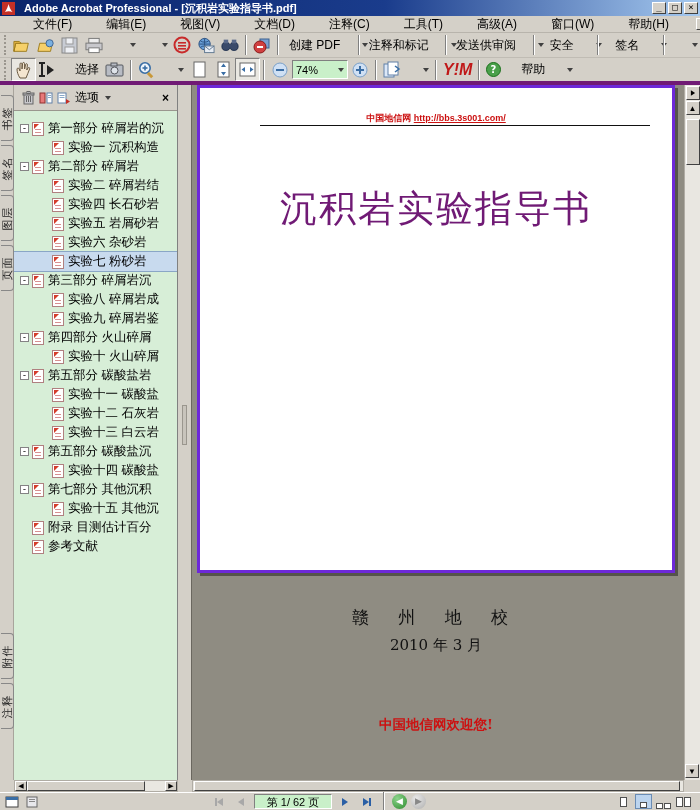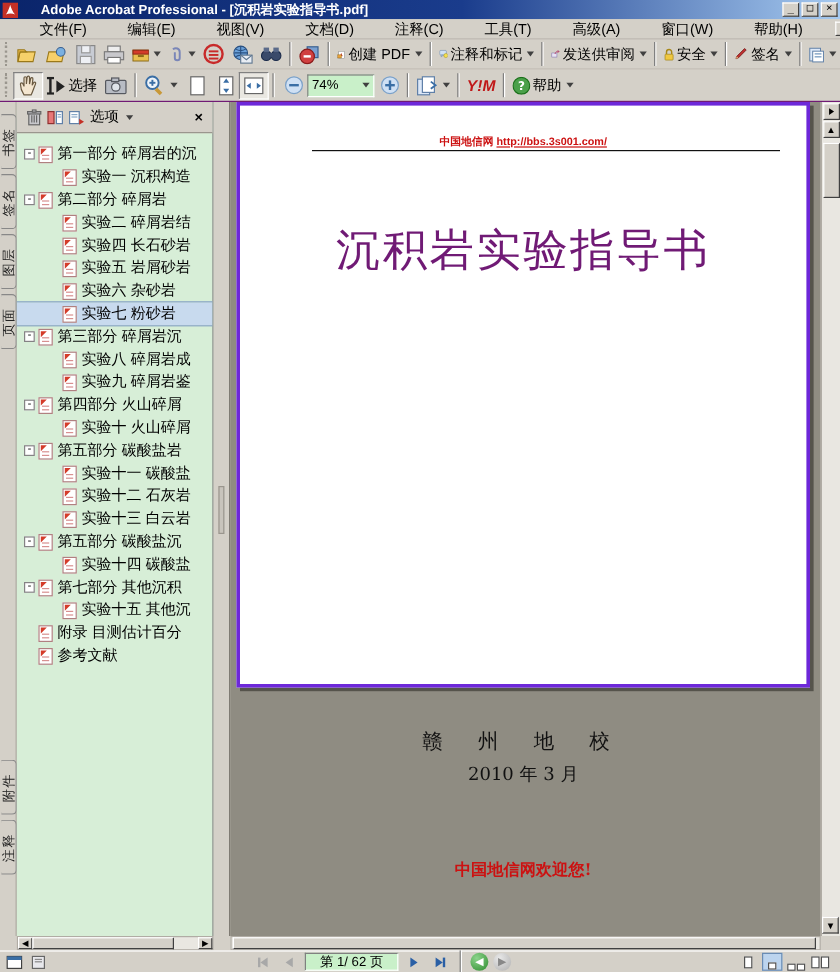--- a/index.html
+++ b/index.html
@@ -3,37 +3,37 @@
 <meta charset="utf-8">
 <style>
   * { margin:0; padding:0; box-sizing:border-box; }
   html,body { width:700px; height:810px; overflow:hidden; }
   body { font-family:"Liberation Sans","DejaVu Sans",sans-serif; font-size:12px; background:#d4d0c8; position:relative; }
 
   
   .titlebar { position:absolute; left:0; top:0; width:700px; height:16px;
     background:linear-gradient(90deg,#0a246a,#1a3c8c 55%,#a6caf0); color:#fff;
     display:flex; align-items:center; padding:0 2px; }
-  .titlebar .ttext { font-weight:bold; font-size:11px; white-space:nowrap; flex:1; margin-left:19px; }
+  .titlebar .ttext { font-weight:bold; font-size:11px; white-space:nowrap; flex:1; margin-left:9px; }
   .winbtns { display:flex; gap:2px; }
   .wbtn { width:14px; height:12px; background:#d4d0c8; border:1px solid; border-color:#fff #404040 #404040 #fff;
     font-size:9px; line-height:9px; text-align:center; color:#000; font-family:"DejaVu Sans Mono",monospace; }
 
   .menubar { position:absolute; left:0; top:16px; width:700px; height:17px; background:#d4d0c8;
     display:flex; align-items:center; border-bottom:1px solid #b8b4ac;gap:20px; }
   .menubar .appicon { width:13px; height:13px; margin:0 3px; }
   .menuitem { padding:1px 7px; white-space:nowrap; }
   .menubar .winbtns { margin-left:auto; margin-right:2px; }
 
   
   .tb { position:absolute; left:0; width:700px; background:#d4d0c8; display:flex; align-items:center; }
   .tb1 { top:33px; height:25px; border-bottom:1px solid #c0bcb4; }
-  .tb2 { top:58px; height:27px; border-bottom:1px solid #701a75; }
+  .tb2 { top:58px; height:27px; border-bottom:4px solid #701a75; }
   .grip { width:5px; height:20px; border-left:2px dotted #9a968e; margin:0 2px 0 4px; }
-  .tbtn { height:23px; min-width:24px; display:flex; align-items:center; justify-content:flex-end; gap:2px; padding:0 3px; white-space:nowrap; }
+  .tbtn { height:23px; min-width:24px; display:flex; align-items:center; justify-content:center; gap:20px; padding:0 3px; white-space:nowrap; }
   .tbtn.pressed { background:#e9e7e1; border:1px solid; border-color:#808080 #fff #fff #808080; }
   .darr { width:0; height:0; border-left:3px solid transparent; border-right:3px solid transparent; border-top:4px solid #404040; margin-left:2px; }
   .sep { width:2px; height:20px; border-left:1px solid #808080; border-right:1px solid #fff; margin:0 3px; }
   .combo { width:56px; height:19px; background:#c9f0c9; border:1px solid; border-color:#808080 #fff #fff #808080;
     display:flex; align-items:center; padding:0 3px; }
   .combo .cval { flex:1; font-size:11px; }
 
   svg.ic { display:block; }
 
   
@@ -359,21 +359,21 @@
   <span class="tbtn">
     <svg class="ic" width="18" height="17" viewBox="0 0 18 17">
       <rect x="1" y="3" width="10" height="13" fill="#dce8f8" stroke="#6080a8"></rect>
         <rect x="5" y="1" width="10" height="13" fill="#fff" stroke="#6080a8"></rect>
         <path d="M12 5 L16 8 L12 11" fill="none" stroke="#3a6ea5" stroke-width="1.5"></path>
     </svg>
     <span class="darr"></span>
   </span>
   <span class="sep"></span>
   <span class="tbtn">
-    <span style="font-weight:bold; font-style:italic; color:#c01818; font-size:13px;">Y!M</span>
+    <span style="font-weight:bold; font-style:italic; color:#c01818; font-size:16px;">Y!M</span>
   </span>
   <span class="sep"></span>
   <span class="tbtn">
     <svg class="ic" width="15" height="15" viewBox="0 0 15 15">
       <circle cx="7.5" cy="7.5" r="7" fill="#4aa04a" stroke="#1a701a"></circle>
         <text x="7.5" y="11" font-size="10" font-weight="bold" fill="#fff" text-anchor="middle" font-family="DejaVu Sans">?</text>
     </svg>
     <span>帮助</span>
     <span class="darr"></span>
   </span>

